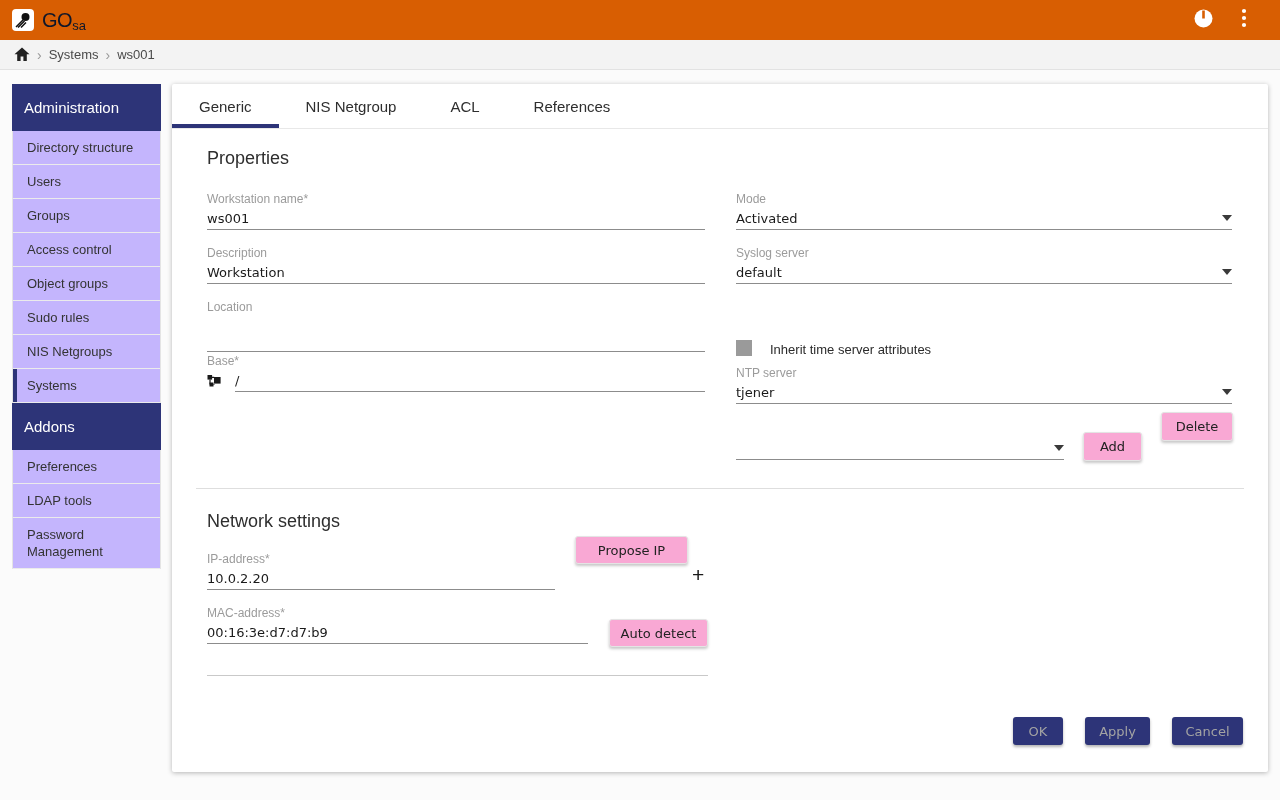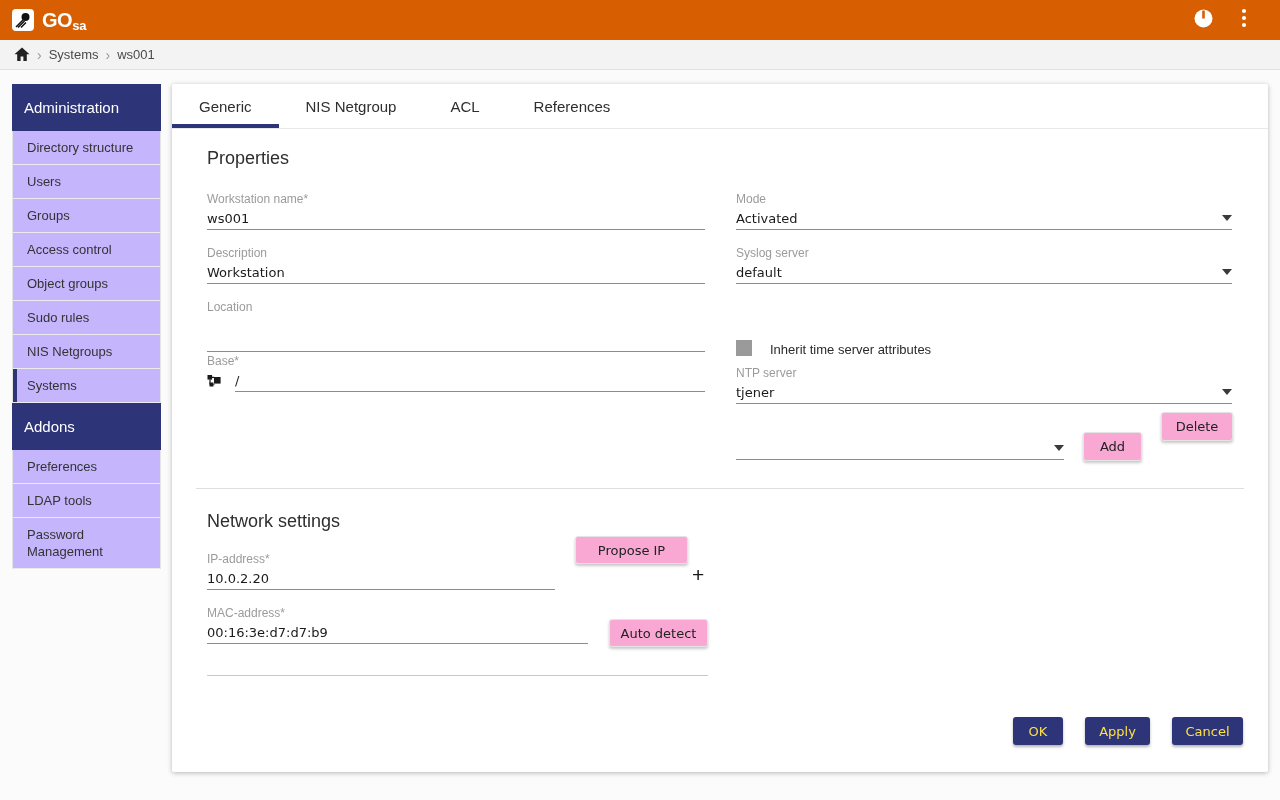--- a/index.html
+++ b/index.html
@@ -3,21 +3,21 @@
 <meta charset="utf-8">
 <style>
   * { margin:0; padding:0; box-sizing:border-box; }
   html,body { width:1280px; height:800px; overflow:hidden;
     font-family:"Liberation Sans", sans-serif; background:#fbfbfb; }
 
   
   .topbar { position:absolute; left:0; top:0; width:1280px; height:40px; background:#d85e02; }
   .logo { position:absolute; left:12px; top:8px; height:24px; display:flex; align-items:center; cursor:pointer; }
   .logo-badge { width:22px; height:22px; background:#fff; border-radius:4px; display:flex; align-items:center; justify-content:center; }
-  .logo-text { color:#ffffff; font-weight:bold; font-size:20px; margin-left:8px; letter-spacing:-0.5px; }
+  .logo-text { color:#0f172a; font-weight:normal; font-size:20px; margin-left:8px; letter-spacing:-0.5px; }
   .logo-sub { font-size:13px; position:relative; top:3px; letter-spacing:0; }
   .topbar-icons { position:absolute; right:0; top:0; height:40px; display:flex; align-items:center; }
   .icon-clock { margin-right:28px; }
   .icon-kebab { margin-right:33px; }
 
   
   .breadcrumb { position:absolute; left:0; top:40px; width:1280px; height:30px; background:#f3f3f3;
     border-bottom:1px solid #e2e2e2; display:flex; align-items:center; padding-left:14px;
     font-size:13px; color:#4a4a4a; }
   .crumb-sep { color:#999; margin:0 7px; font-size:14px; }
@@ -57,21 +57,21 @@
   .checkbox { position:absolute; width:16px; height:16px; background:#9a9a9a; cursor:pointer; }
   .checkbox-label { position:absolute; font-size:13px; color:#2b2b2b; }
 
   .divider { position:absolute; border-bottom:1px solid #dedede; }
   .empty-line { position:absolute; border-bottom:1px solid #c9c9c9; }
 
   .btn-light { position:absolute; background:#f9a8d4; border:1px solid #e4e4e4; border-radius:3px;
     box-shadow:0 2px 3px rgba(0,0,0,0.22); font-size:13px; color:#222; cursor:pointer;
     font-family:"DejaVu Sans","Liberation Sans",sans-serif; }
   .btn-navy { position:absolute; background:#2d3478; border:none; border-radius:3px;
-    box-shadow:0 2px 3px rgba(0,0,0,0.3); font-size:13px; color:#fde047; cursor:pointer;
+    box-shadow:0 2px 3px rgba(0,0,0,0.3); font-size:13px; color:#a3a3a3; cursor:pointer;
     font-family:"DejaVu Sans","Liberation Sans",sans-serif; }
   .plus { position:absolute; font-size:21px; font-weight:400; color:#1a1a1a; cursor:pointer; line-height:20px; }
 </style>
 </head>
 <body>
 
 <div class="topbar">
   <div class="logo">
     <span class="logo-badge">
       <svg width="18" height="18" viewBox="0 0 18 18">

